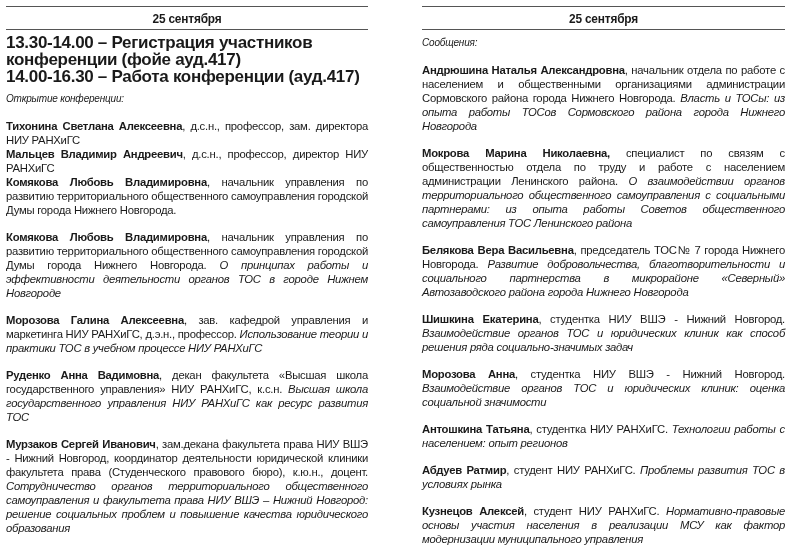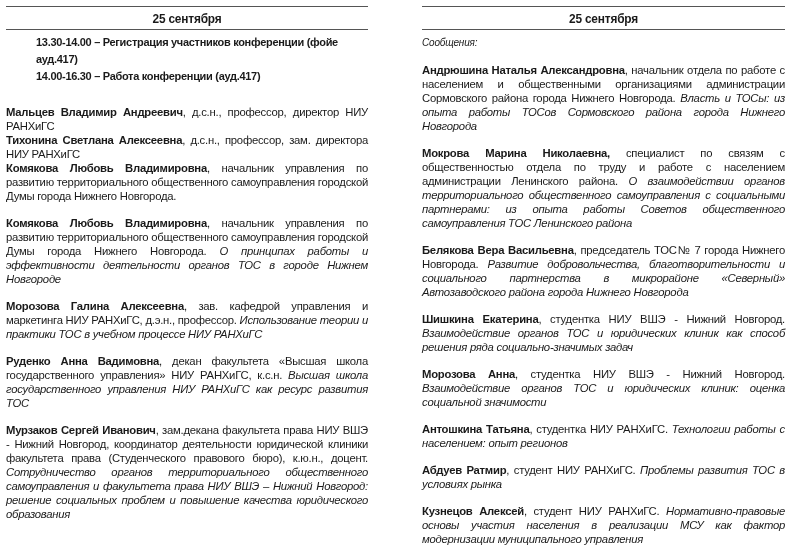--- a/index.html
+++ b/index.html
@@ -4,43 +4,44 @@
 <style>
   html, body { margin:0; padding:0; background:#ffffff; }
   body { width:800px; height:551px; overflow:hidden; position:relative;
          font-family:"Liberation Sans", sans-serif; color:#1a1a1a; }
   .col { position:absolute; top:6px; }
   .col-left { left:6px; width:362px; }
   .col-right { left:422px; width:363px; }
   .rule { border-top:1.3px solid #555; height:0; }
   .date { text-align:center; font-weight:bold; font-size:13.5px; letter-spacing:-0.2px;
           padding:4px 0 3px 0; transform:scaleX(0.88); }
-  .sched { font-weight:bold; font-size:11px; letter-spacing:-0.3px; line-height:17px;margin-left:30px; }
+  .sched { font-weight:bold; font-size:17px; letter-spacing:-0.3px; line-height:17px; }
   .section { font-style:italic; font-size:10px; letter-spacing:-0.2px; line-height:14px; }
   .entry { font-size:11.3px; line-height:14px; text-align:justify; letter-spacing:-0.25px; }
   .entry b { font-weight:bold; }
   .entry i { font-style:italic; }
   .gap { height:13px; }
   .gap-s { height:7px; }
   .gap-l { height:26px; }
 </style>
 </head>
 <body>
 
 <div class="col col-left">
   <div class="rule"></div>
   <div class="date">25 сентября</div>
   <div class="rule"></div>
   <div style="height:4px"></div>
   <div class="sched">13.30-14.00 – Регистрация участников конференции (фойе ауд.417)</div>
   <div class="sched">14.00-16.30 – Работа конференции (ауд.417)</div>
   <div class="gap-s"></div>
+  <div class="section">Открытие конференции:</div>
   <div class="gap"></div>
+  <div class="entry"><b>Тихонина Светлана Алексеевна</b><span>, д.с.н., профессор, зам. директора НИУ РАНХиГС</span></div>
   <div class="entry"><b>Мальцев Владимир Андреевич</b><span>, д.с.н., профессор, директор НИУ РАНХиГС</span></div>
-  <div class="entry"><b>Тихонина Светлана Алексеевна</b><span>, д.с.н., профессор, зам. директора НИУ РАНХиГС</span></div>
   <div class="entry"><b>Комякова Любовь Владимировна</b><span>, начальник управления по развитию территориального общественного самоуправления городской Думы города Нижнего Новгорода.</span></div>
   <div class="gap"></div>
   <div class="entry"><b>Комякова Любовь Владимировна</b><span>, начальник управления по развитию территориального общественного самоуправления городской Думы города Нижнего Новгорода. </span><i>О принципах работы и эффективности деятельности органов ТОС в городе Нижнем Новгороде</i></div>
   <div class="gap"></div>
   <div class="entry"><b>Морозова Галина Алексеевна</b><span>, зав. кафедрой управления и маркетинга НИУ РАНХиГС, д.э.н., профессор. </span><i>Использование теории и практики ТОС в учебном процессе НИУ РАНХиГС</i></div>
   <div class="gap"></div>
   <div class="entry"><b>Руденко Анна Вадимовна</b><span>, декан факультета «Высшая школа государственного управления» НИУ РАНХиГС, к.с.н. </span><i>Высшая школа государственного управления НИУ РАНХиГС как ресурс развития ТОС</i></div>
   <div class="gap"></div>
   <div class="entry"><b>Мурзаков Сергей Иванович</b><span>, зам.декана факультета права НИУ ВШЭ - Нижний Новгород, координатор деятельности юридической клиники факультета права (Студенческого правового бюро), к.ю.н., доцент. </span><i>Сотрудничество органов территориального общественного самоуправления и факультета права НИУ ВШЭ – Нижний Новгород: решение социальных проблем и повышение качества юридического образования</i></div>
 

